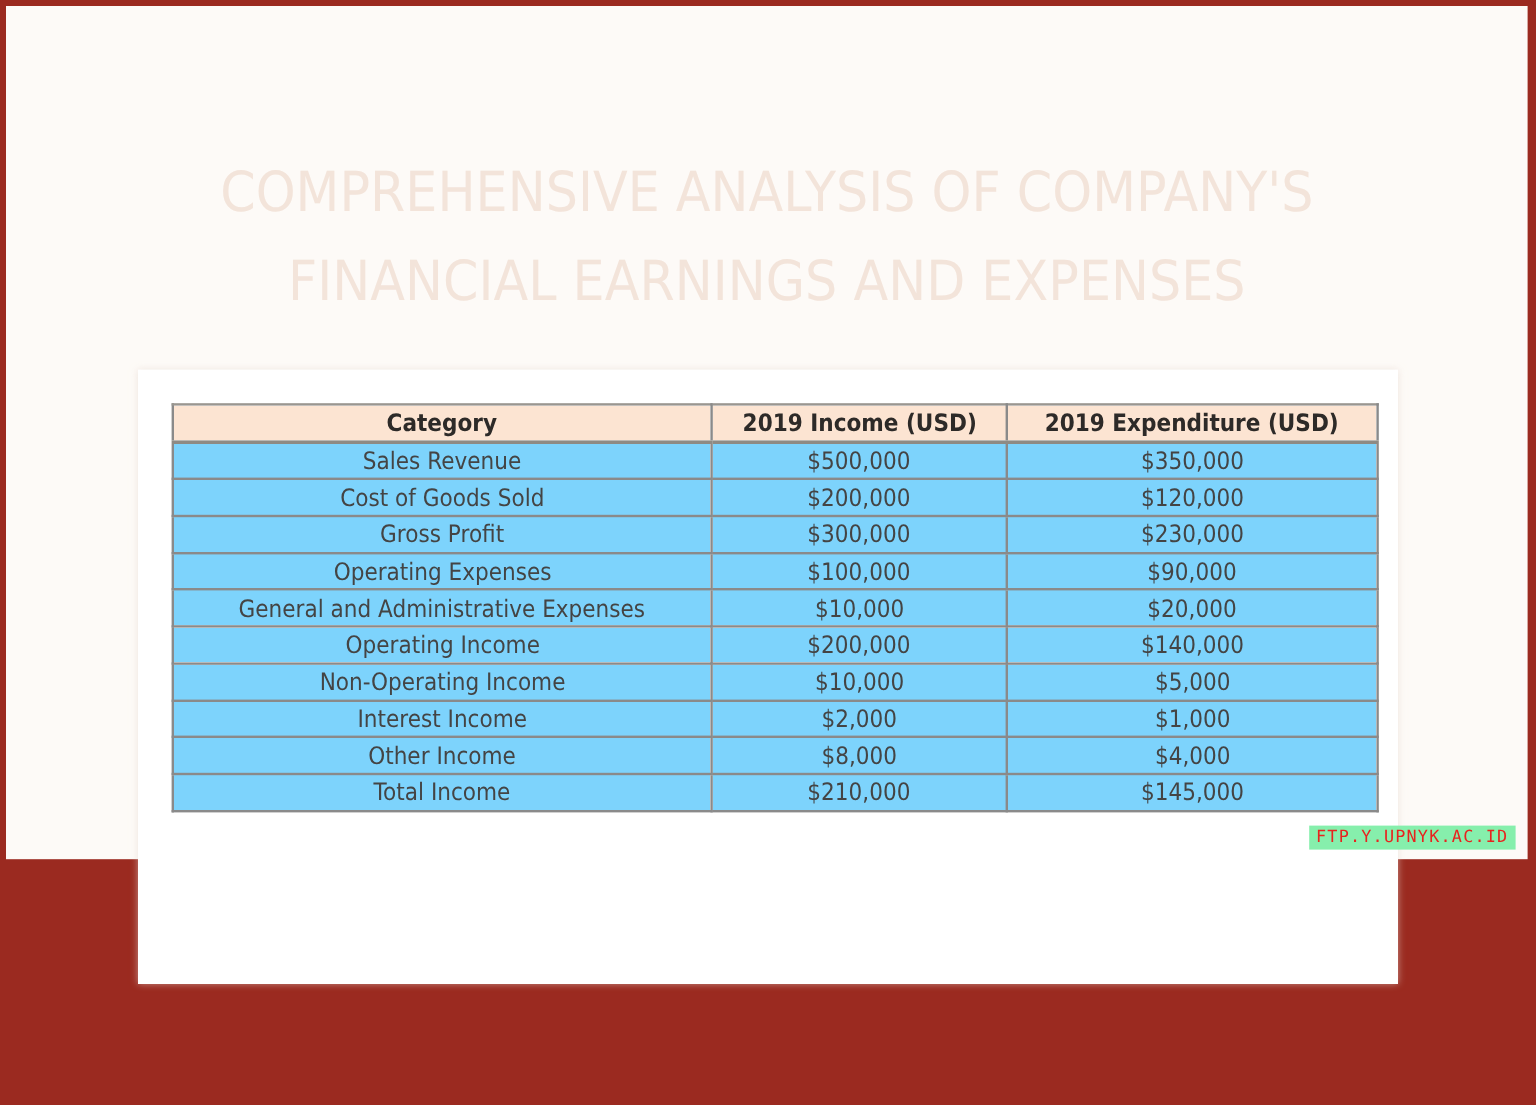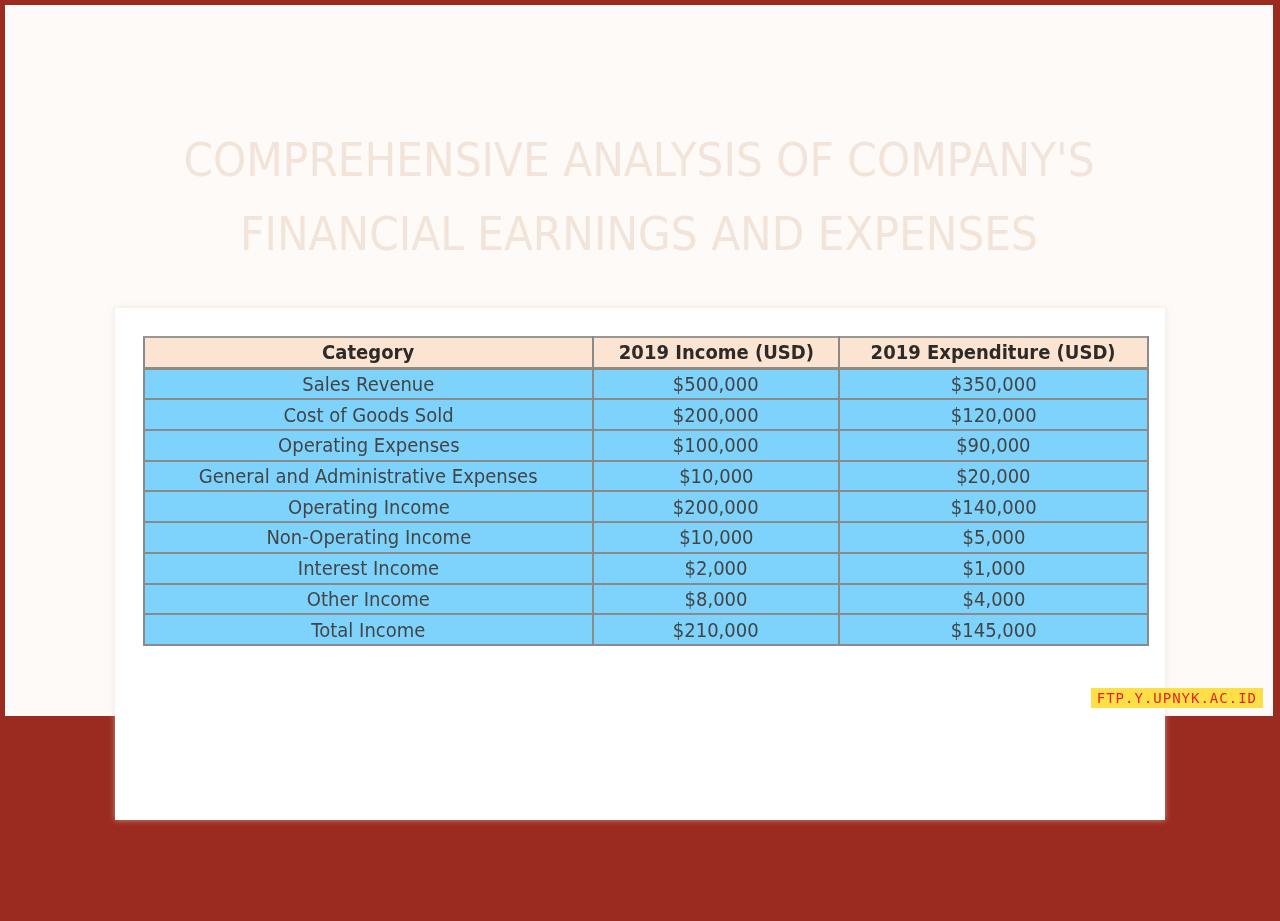--- a/index.html
+++ b/index.html
@@ -39,21 +39,21 @@
     }
     table.fin th {
       background: #fce4d2; color: #2d2a28; font-weight: bold;
       border-top-color: #9a9690; border-bottom: 3px solid #8e8a84;
     }
     table.fin td { background: #7dd3fc; }
     col.c1 { width: 449px; } col.c2 { width: 246px; } col.c3 { width: 309px; }
     .tbl-text { display: inline-block; transform: scaleX(0.9); }
     .watermark {
       position: absolute; right: 10px; bottom: 8px;
-      background: #fde047; color: #e8231e;
+      background: #86efac; color: #e8231e;
       font-family: "DejaVu Sans Mono", monospace; font-size: 14px;
       padding: 2px 6px; letter-spacing: 1px;
     }
   </style>
 </head>
 <body>
 
 <div class="frame">
   <div class="title">
     <div>Comprehensive Analysis of Company's</div>
@@ -77,20 +77,25 @@
       <tbody id="tbody">
           <tr>
             <td><span class="tbl-text">Sales Revenue</span></td>
             <td><span class="tbl-text">$500,000</span></td>
             <td><span class="tbl-text">$350,000</span></td>
           </tr>
           <tr>
             <td><span class="tbl-text">Cost of Goods Sold</span></td>
             <td><span class="tbl-text">$200,000</span></td>
             <td><span class="tbl-text">$120,000</span></td>
+          </tr>
+          <tr>
+            <td><span class="tbl-text">Gross Profit</span></td>
+            <td><span class="tbl-text">$300,000</span></td>
+            <td><span class="tbl-text">$230,000</span></td>
           </tr>
           <tr>
             <td><span class="tbl-text">Operating Expenses</span></td>
             <td><span class="tbl-text">$100,000</span></td>
             <td><span class="tbl-text">$90,000</span></td>
           </tr>
           <tr>
             <td><span class="tbl-text">General and Administrative Expenses</span></td>
             <td><span class="tbl-text">$10,000</span></td>
             <td><span class="tbl-text">$20,000</span></td>

